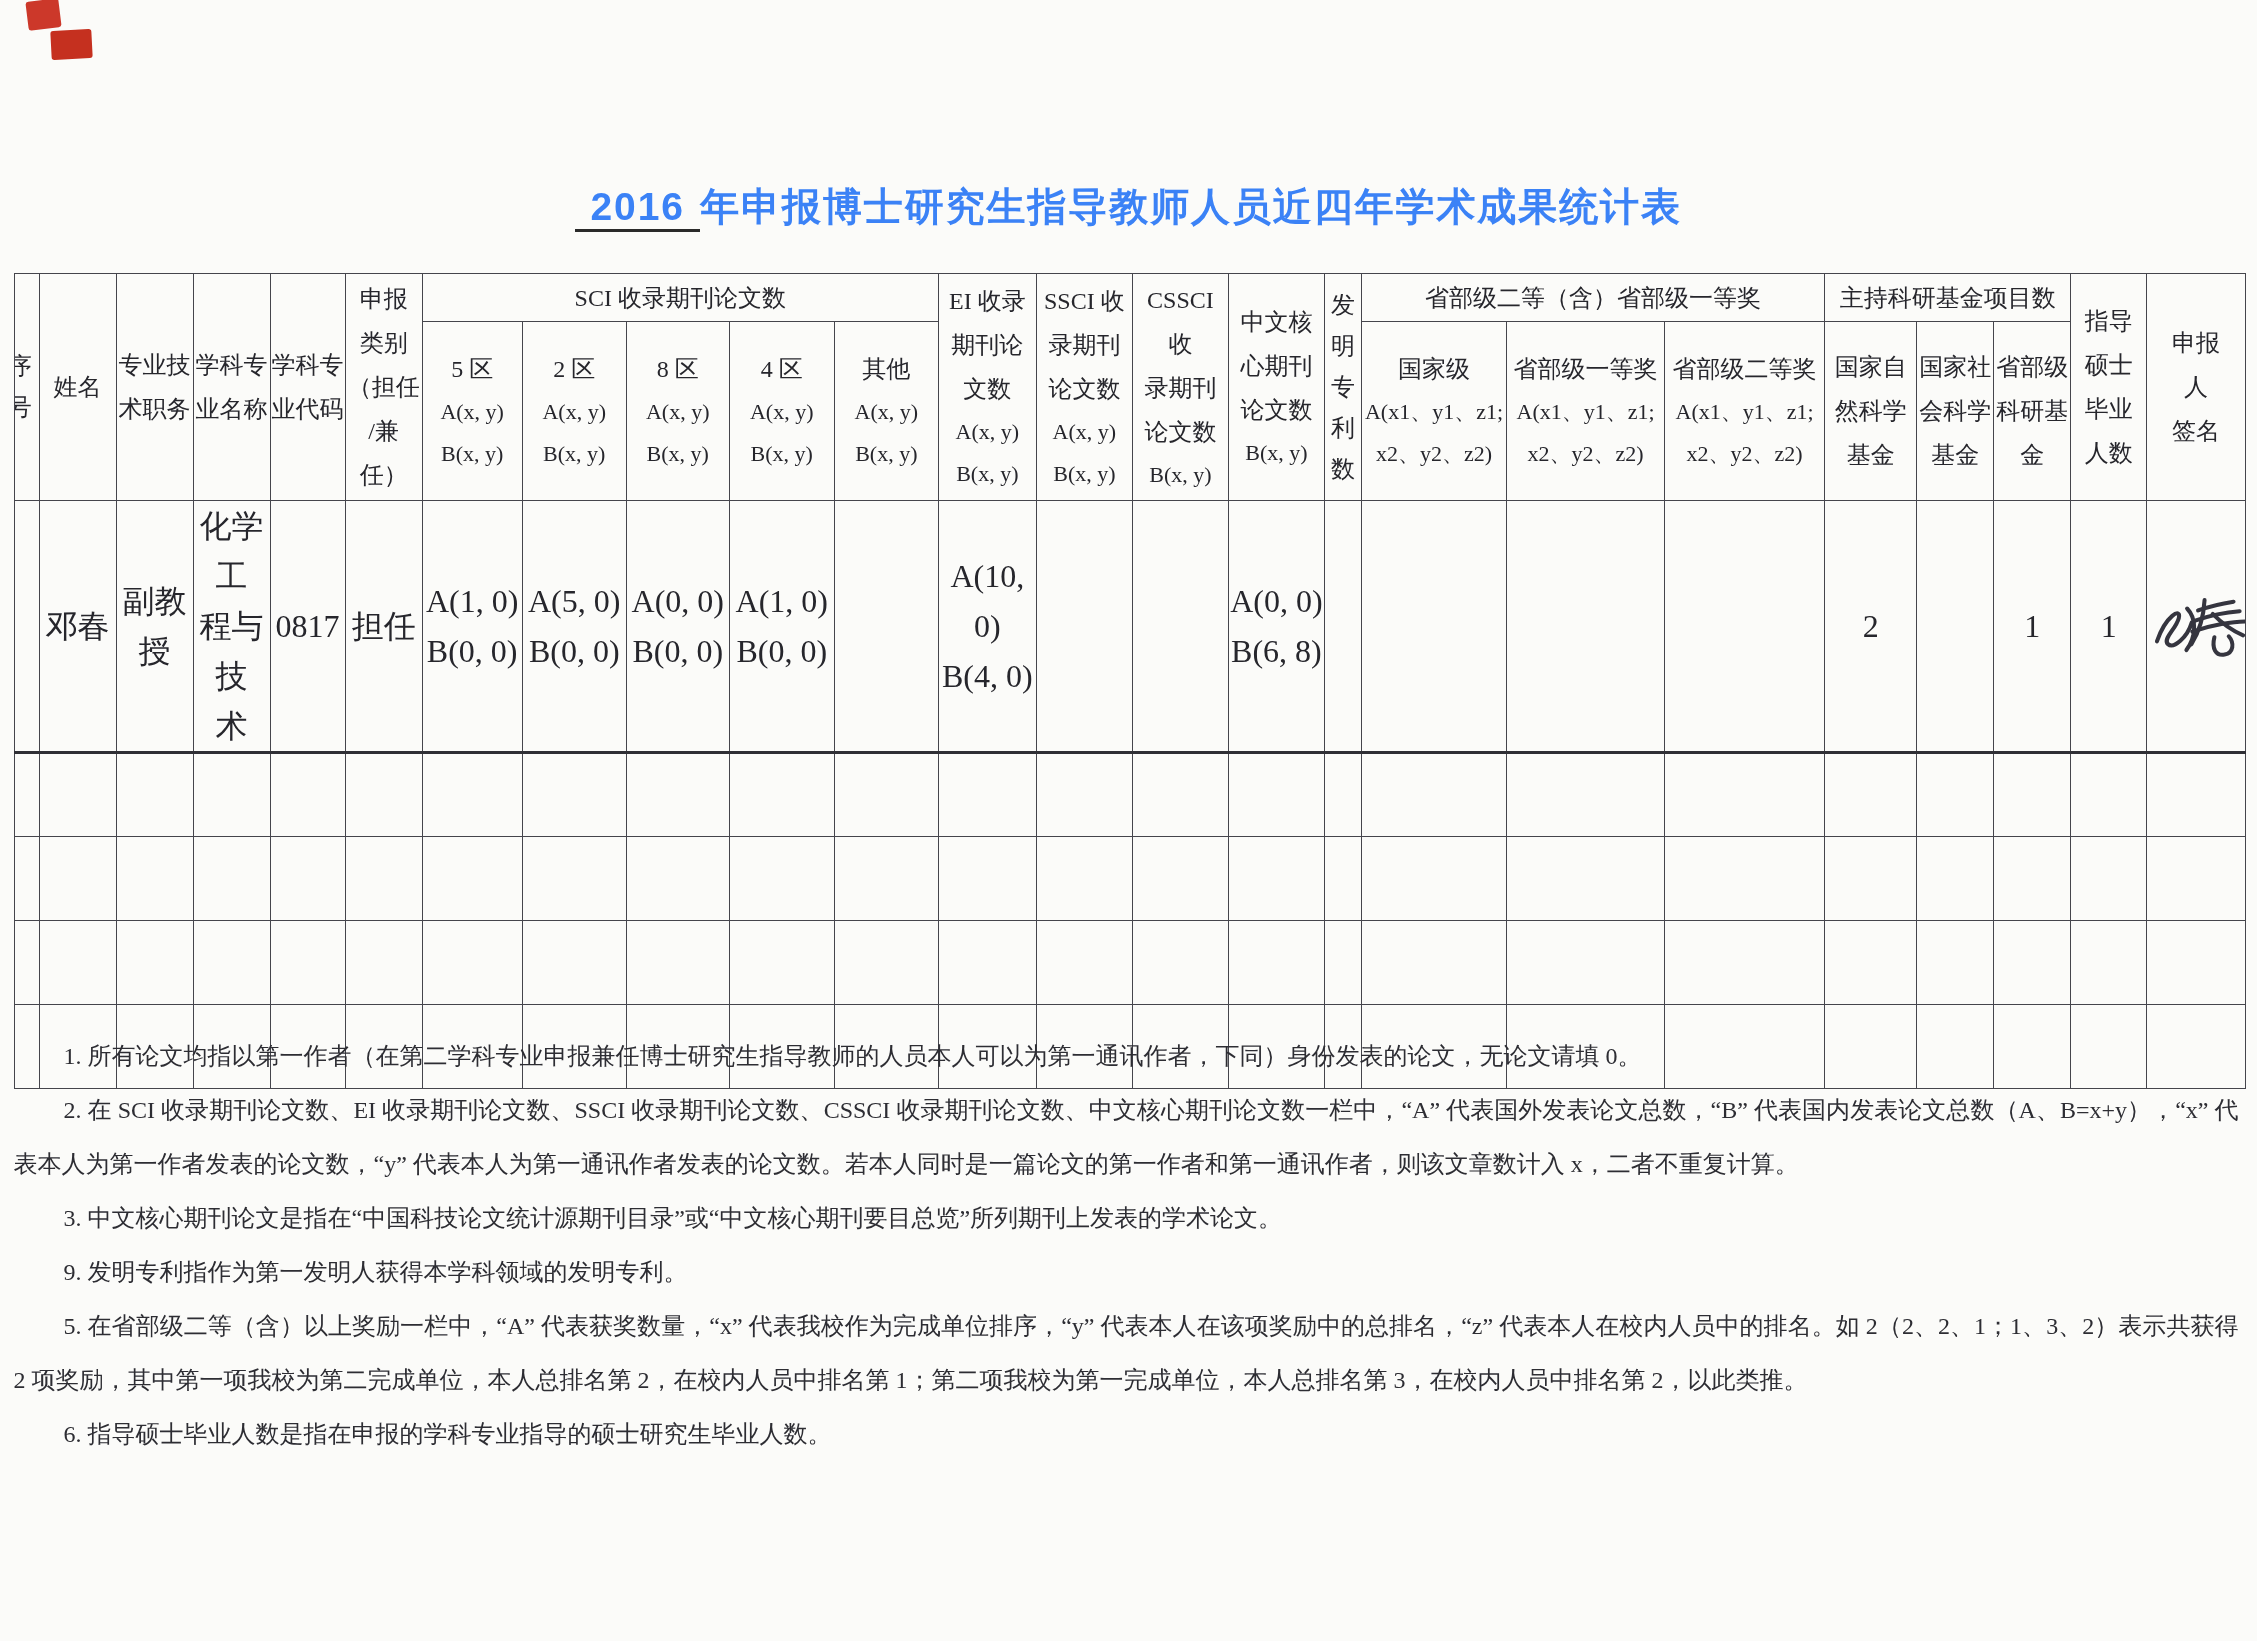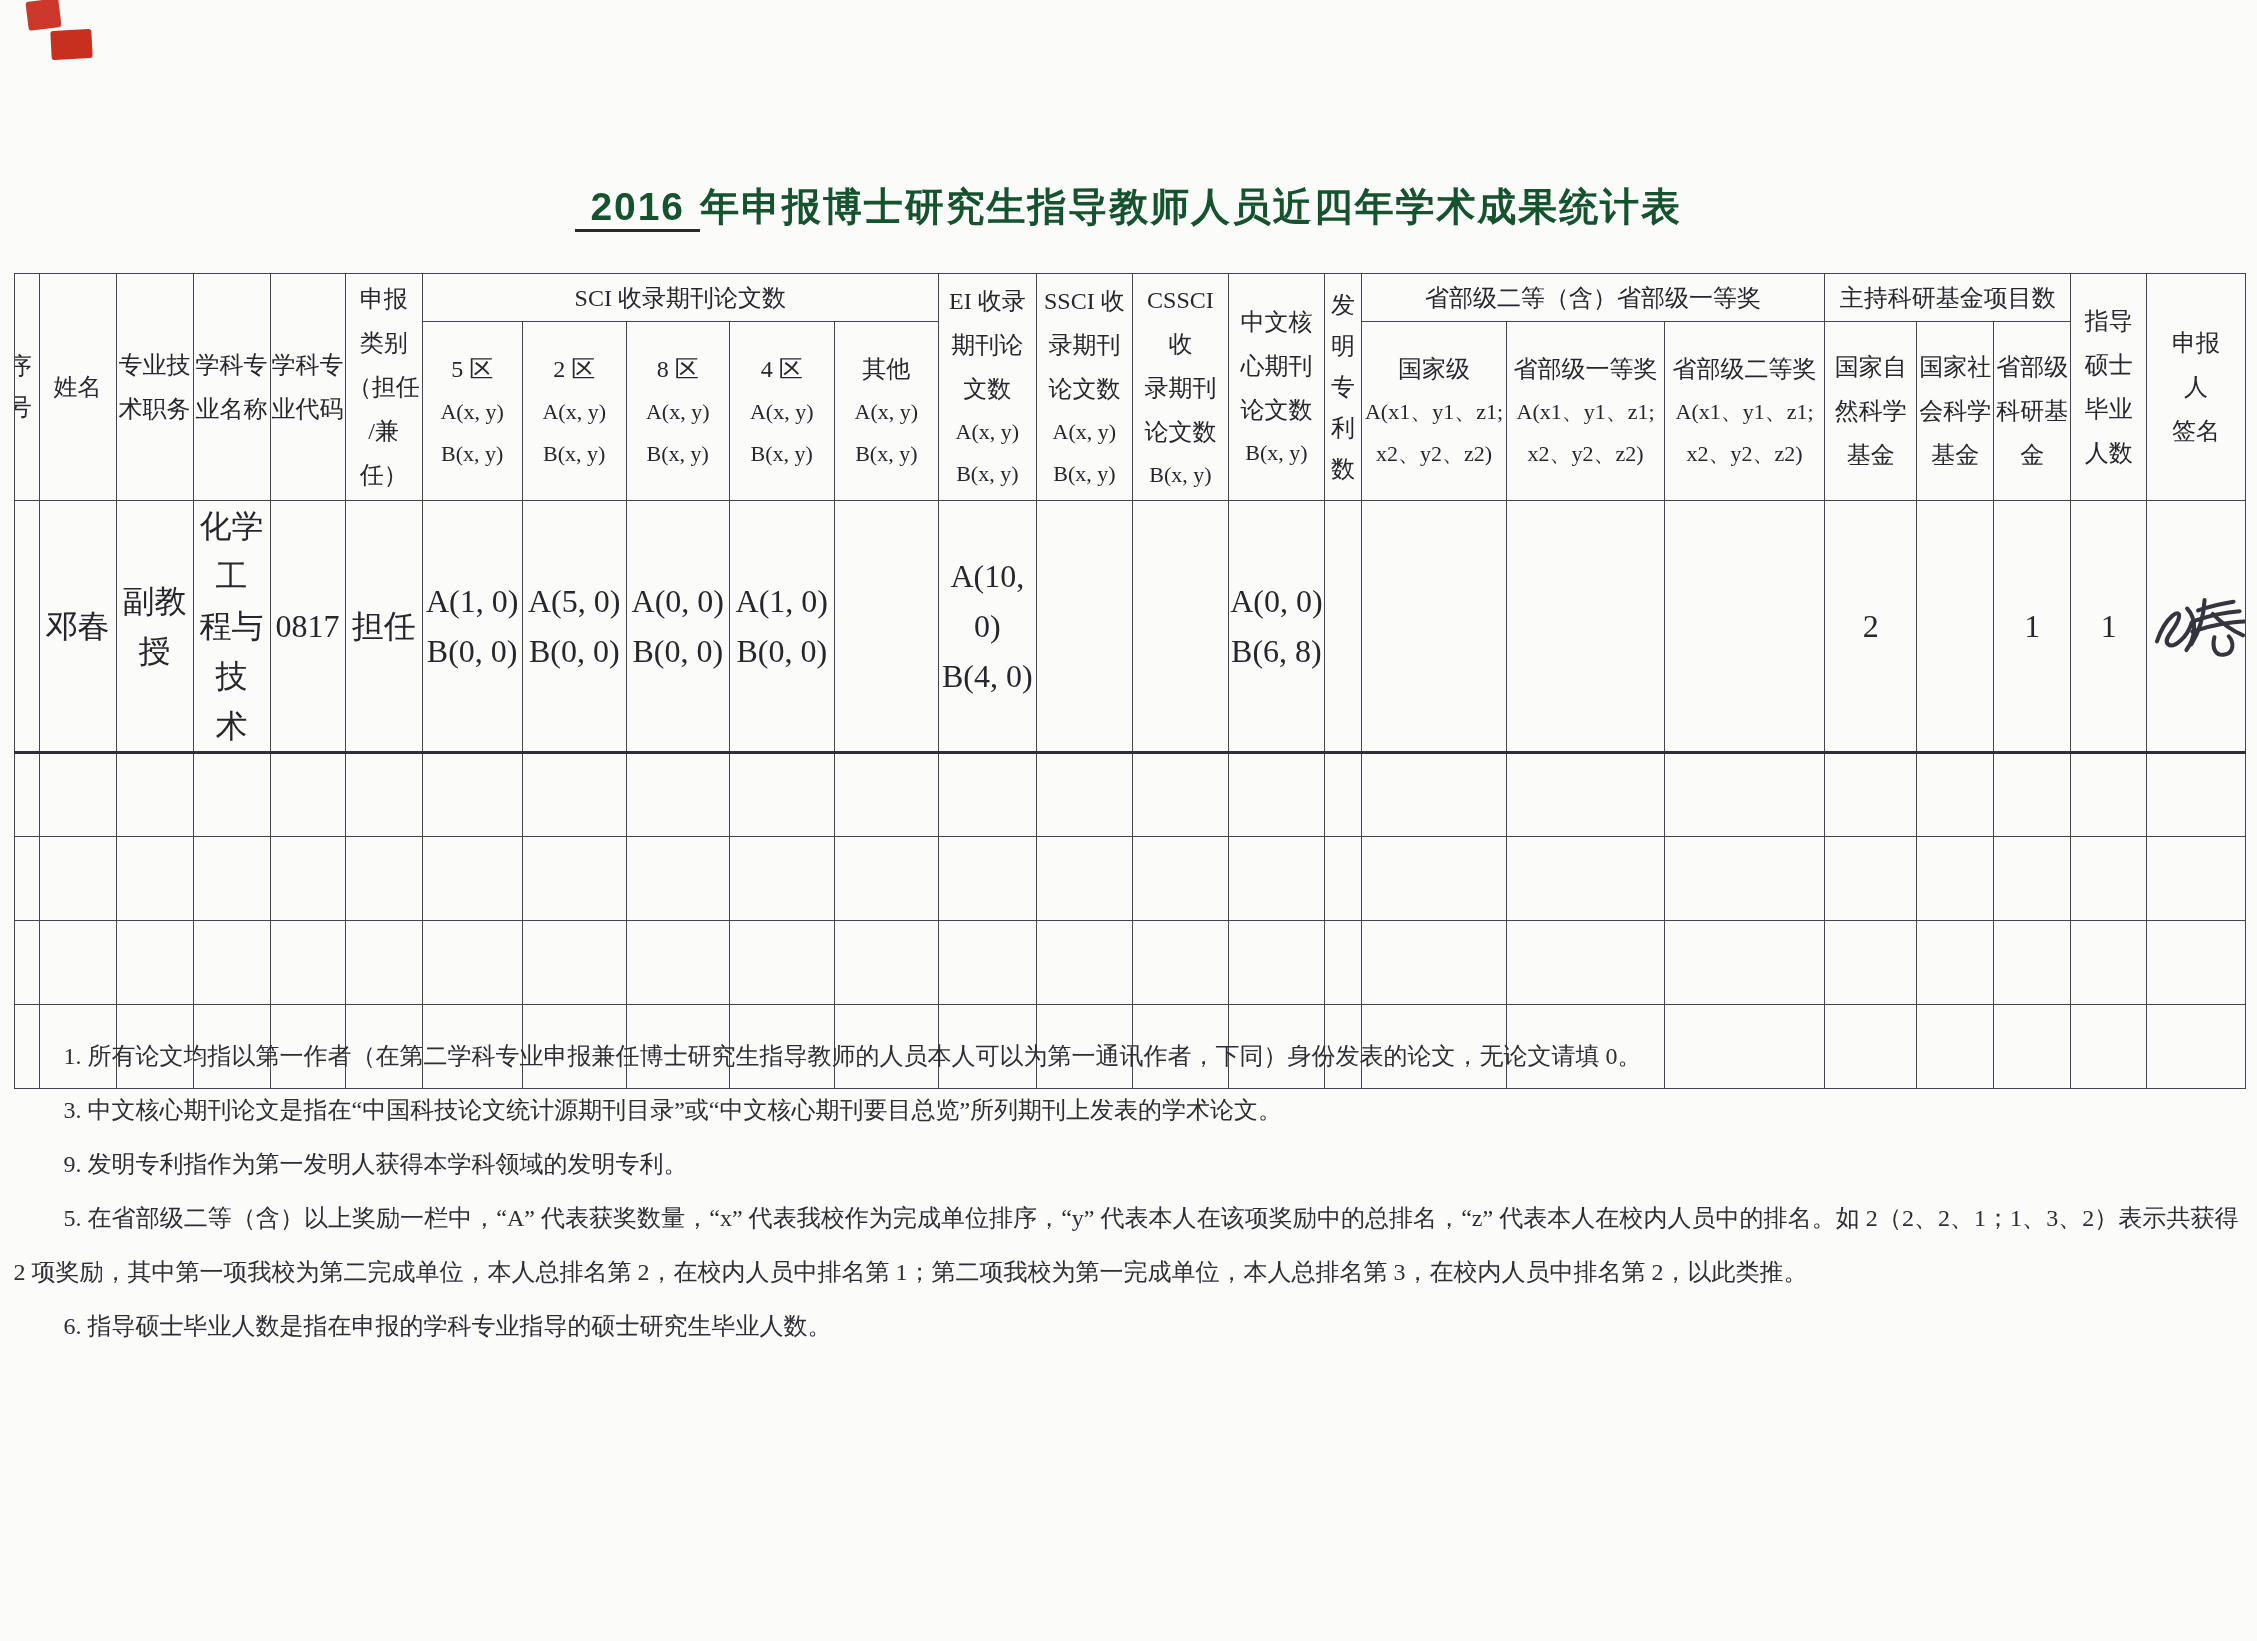--- a/index.html
+++ b/index.html
@@ -8,21 +8,21 @@
     background:#fbfbf9;color:#26262c;
     font-family:"Liberation Serif","DejaVu Serif",serif;
   }
   .red-mark{position:absolute;background:#cc382a;border-radius:2.9px;}
   #mark-a{left:27px;top:0;width:33px;height:29px;transform:rotate(-7deg);}
   #mark-b{left:51px;top:30px;width:41px;height:29px;transform:rotate(-3deg);background:#c5301f;}
 
   .title{
     position:absolute;top:180px;left:0;width:100%;text-align:center;
     font-family:"Liberation Sans","DejaVu Sans",sans-serif;
-    font-weight:bold;font-size:39px;letter-spacing:1.9px;color:#14532d;
+    font-weight:bold;font-size:39px;letter-spacing:1.9px;color:#3b82f6;
   }
   .title .year{border-bottom:3.9px solid #2a2a2a;padding:0 15.4px 1px;}
 
   table.form{
     position:absolute;left:13.5px;top:273px;width:2232px;
     border-collapse:collapse;table-layout:fixed;
   }
   .form th,.form td{
     border:1.9px solid #45454c;padding:0;overflow:hidden;
     font-weight:normal;text-align:center;vertical-align:middle;
@@ -359,18 +359,19 @@
         <td></td>
         <td></td>
         <td></td>
         <td></td>
       </tr>
     </tbody>
 </table>
 
 <div class="notes">
   <p>1. 所有论文均指以第一作者（在第二学科专业申报兼任博士研究生指导教师的人员本人可以为第一通讯作者，下同）身份发表的论文，无论文请填 0。</p>
+  <p>2. 在 SCI 收录期刊论文数、EI 收录期刊论文数、SSCI 收录期刊论文数、CSSCI 收录期刊论文数、中文核心期刊论文数一栏中，“A” 代表国外发表论文总数，“B” 代表国内发表论文总数（A、B=x+y），“x” 代表本人为第一作者发表的论文数，“y” 代表本人为第一通讯作者发表的论文数。若本人同时是一篇论文的第一作者和第一通讯作者，则该文章数计入 x，二者不重复计算。</p>
   <p>3. 中文核心期刊论文是指在“中国科技论文统计源期刊目录”或“中文核心期刊要目总览”所列期刊上发表的学术论文。</p>
   <p>9. 发明专利指作为第一发明人获得本学科领域的发明专利。</p>
   <p>5. 在省部级二等（含）以上奖励一栏中，“A” 代表获奖数量，“x” 代表我校作为完成单位排序，“y” 代表本人在该项奖励中的总排名，“z” 代表本人在校内人员中的排名。如 2（2、2、1；1、3、2）表示共获得 2 项奖励，其中第一项我校为第二完成单位，本人总排名第 2，在校内人员中排名第 1；第二项我校为第一完成单位，本人总排名第 3，在校内人员中排名第 2，以此类推。</p>
   <p>6. 指导硕士毕业人数是指在申报的学科专业指导的硕士研究生毕业人数。</p>
 </div>
 
 
 </body></html>

